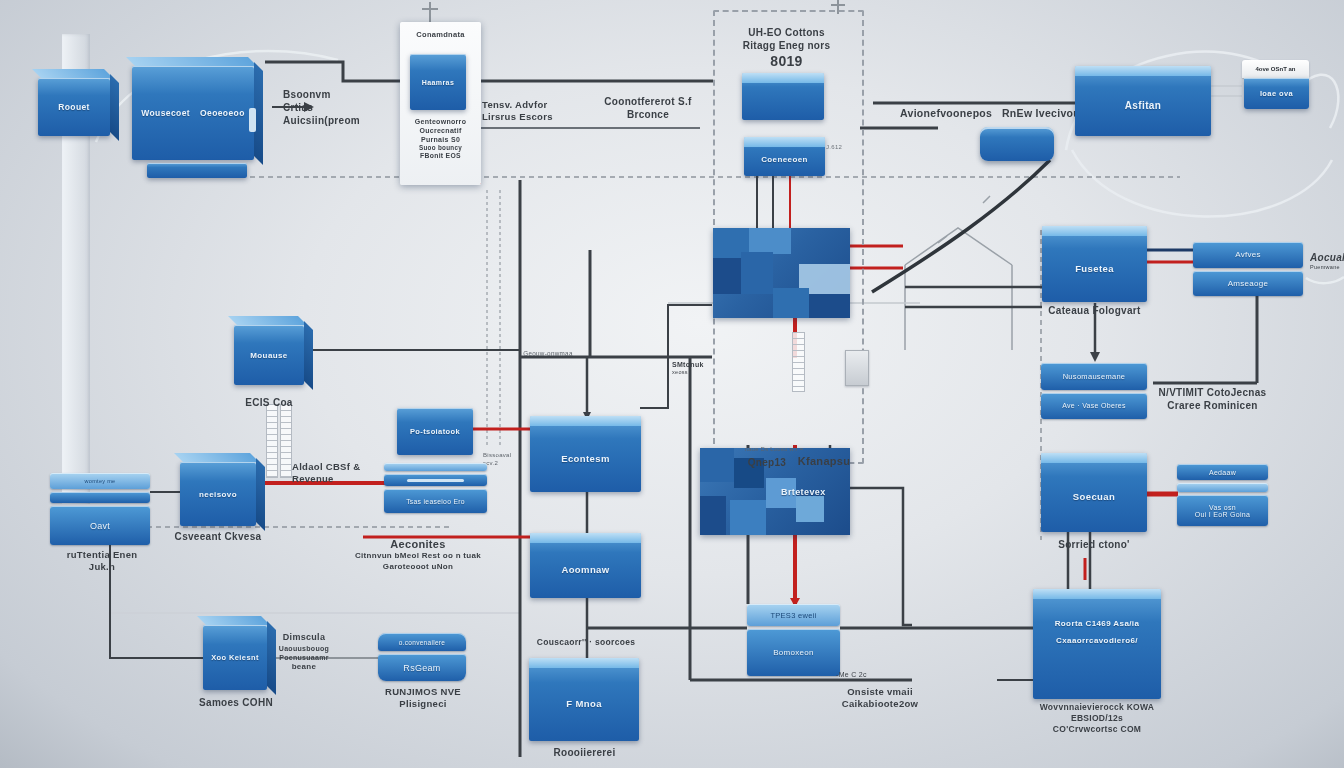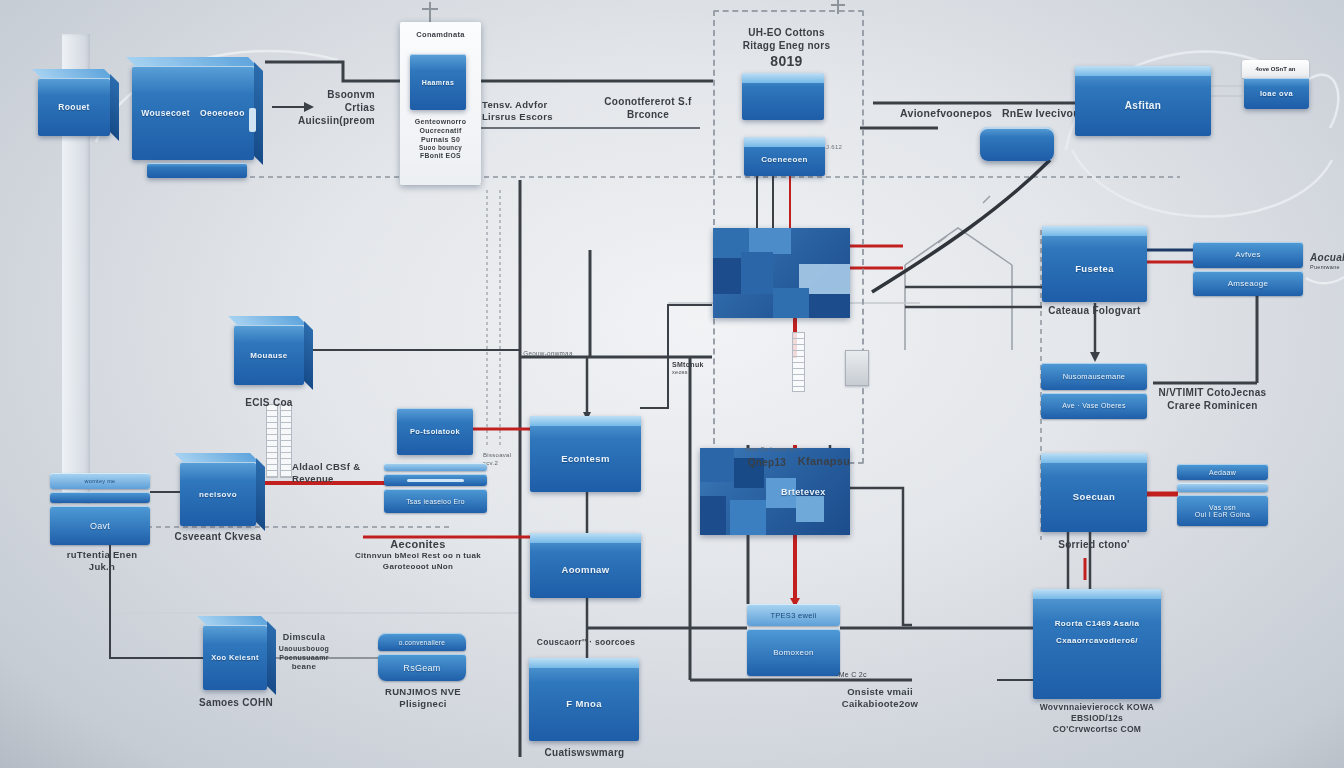--- a/index.html
+++ b/index.html
@@ -134,21 +134,21 @@
     <span>Roouet</span>
   </div>
 
   <div class="abs blue cube" style="left:132px;top:66px;width:122px;height:94px;font-size:8.5px">
     <span style="margin-right:10px">Wousecoet</span>
     <span>Oeoeoeoo</span>
   </div>
   <div class="abs" style="left:249px;top:108px;width:7px;height:24px;background:#cfe3f2;border-radius:2px"></div>
   <div class="abs blue" style="left:147px;top:163px;width:100px;height:15px;font-size:6px"></div>
 
-  <div class="abs lbl" style="left:283px;top:88px;width:92px;font-size:10px;text-align:right">
+  <div class="abs lbl" style="left:283px;top:88px;width:92px;font-size:10px;text-align:left">
     <span style="display:block">Bsoonvm</span>
     <span style="display:block">Crtias</span>
     <span style="display:block">Auicsiin(preom</span>
   </div>
 
   <div class="abs whitepanel" style="left:400px;top:22px;width:81px;height:163px">
     <div class="lbl" style="margin-top:8px;font-size:7.5px">Conamdnata</div>
     <div class="blue" style="position:absolute;left:10px;top:32px;width:56px;height:56px;font-size:7px">
       <span>Haamras</span>
     </div>
@@ -374,21 +374,21 @@
   <div class="abs lbl" style="left:368px;top:686px;width:110px;font-size:9.5px">
     <span>RUNJIMOS NVE Plisigneci</span>
   </div>
   <div class="abs lbl" style="left:530px;top:637px;width:112px;font-size:8.5px">
     <span>Couscaorr'' · soorcoes</span>
   </div>
   <div class="abs blue cap" style="left:529px;top:658px;width:110px;height:83px;font-size:9.5px">
     <span style="margin-top:8px">F Mnoa</span>
   </div>
   <div class="abs lbl" style="left:529px;top:746px;width:111px;font-size:10px">
-    <span>Cuatiswswmarg</span>
+    <span>Roooiiererei</span>
   </div>
   <div class="abs stack" style="left:747px;top:604px;width:93px;height:72px">
     <div class="row lt" style="font-size:7.5px;flex:0 0 22px">
         <span>TPES3 eweii</span>
       </div>
     <div class="row" style="font-size:8px">
         <span>Bomoxeon</span>
       </div>
   </div>
   <div class="abs lbl" style="left:836px;top:670px;width:60px;font-size:7px;font-weight:400;text-align:left">

